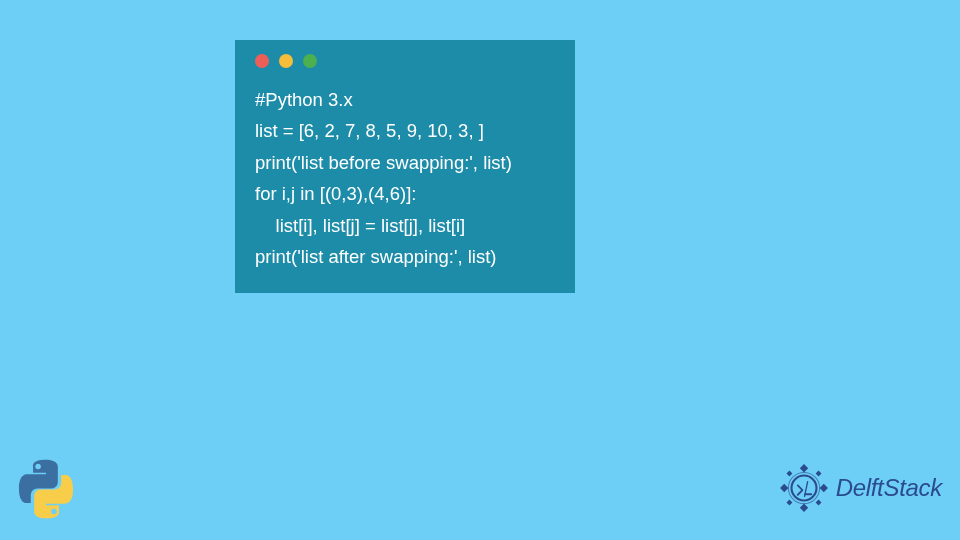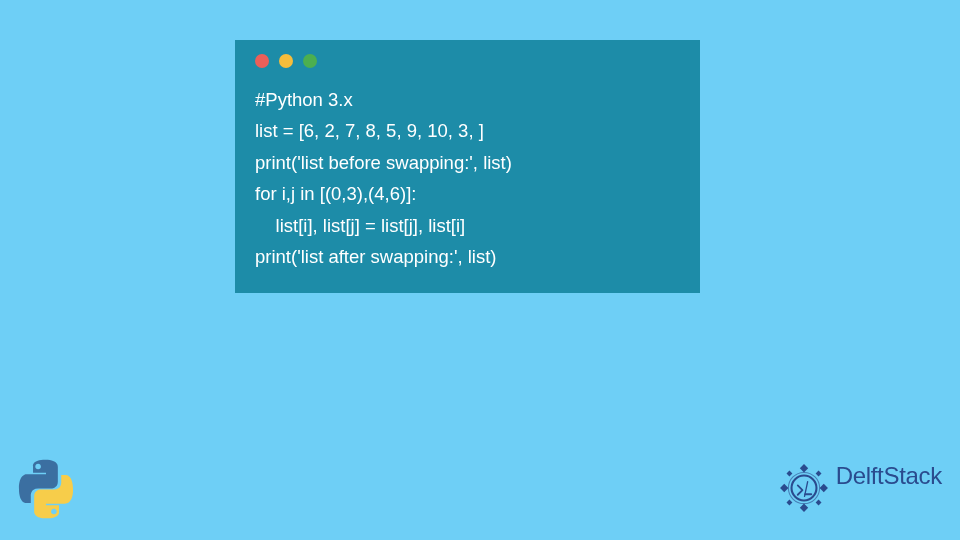--- a/index.html
+++ b/index.html
@@ -8,21 +8,21 @@
       height: 540px;
       background: #6ecff6;
       position: relative;
       font-family: -apple-system, BlinkMacSystemFont, "Segoe UI", Arial, sans-serif;
       overflow: hidden;
     }
     .code-window {
       position: absolute;
       left: 235px;
       top: 40px;
-      width: 465px;
+      width: 340px;
       background: #1d8ca8;
       padding: 14px 20px 20px 20px;
     }
     .window-controls {
       display: flex;
       gap: 10px;
       margin-bottom: 16px;
     }
     .dot {
       width: 14px;
@@ -44,22 +44,23 @@
       left: 15px;
       bottom: 20px;
       width: 62px;
       height: 62px;
     }
     .delftstack {
       position: absolute;
       right: 18px;
       bottom: 26px;
       display: flex;
-      align-items: flex-start;
+      align-items: center;
       gap: 6px;
+      font-style: italic;
     }
     .delftstack-icon {
       width: 52px;
       height: 52px;
     }
     .delftstack-text {
       color: #2a4b8e;
       font-size: 24px;
       font-weight: 500;
       letter-spacing: -0.3px;

